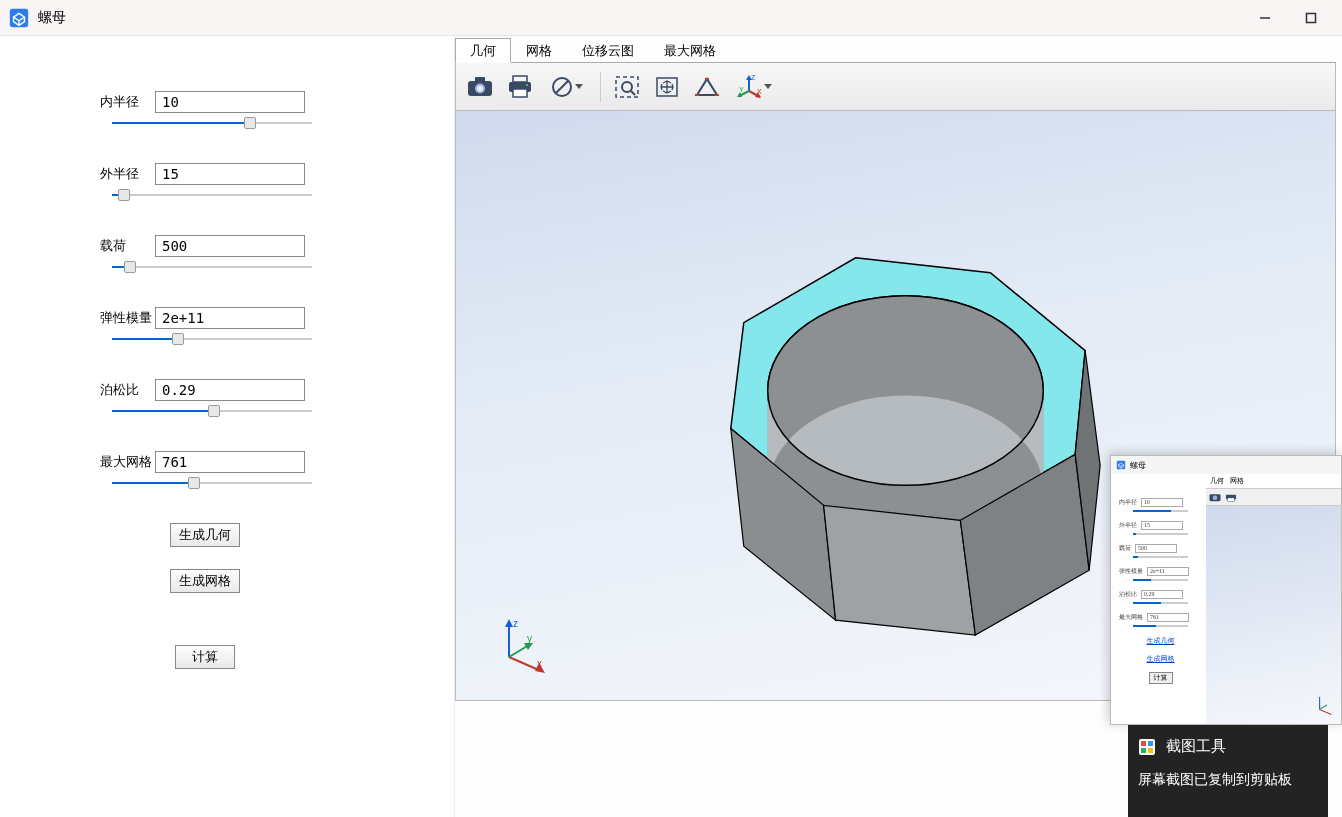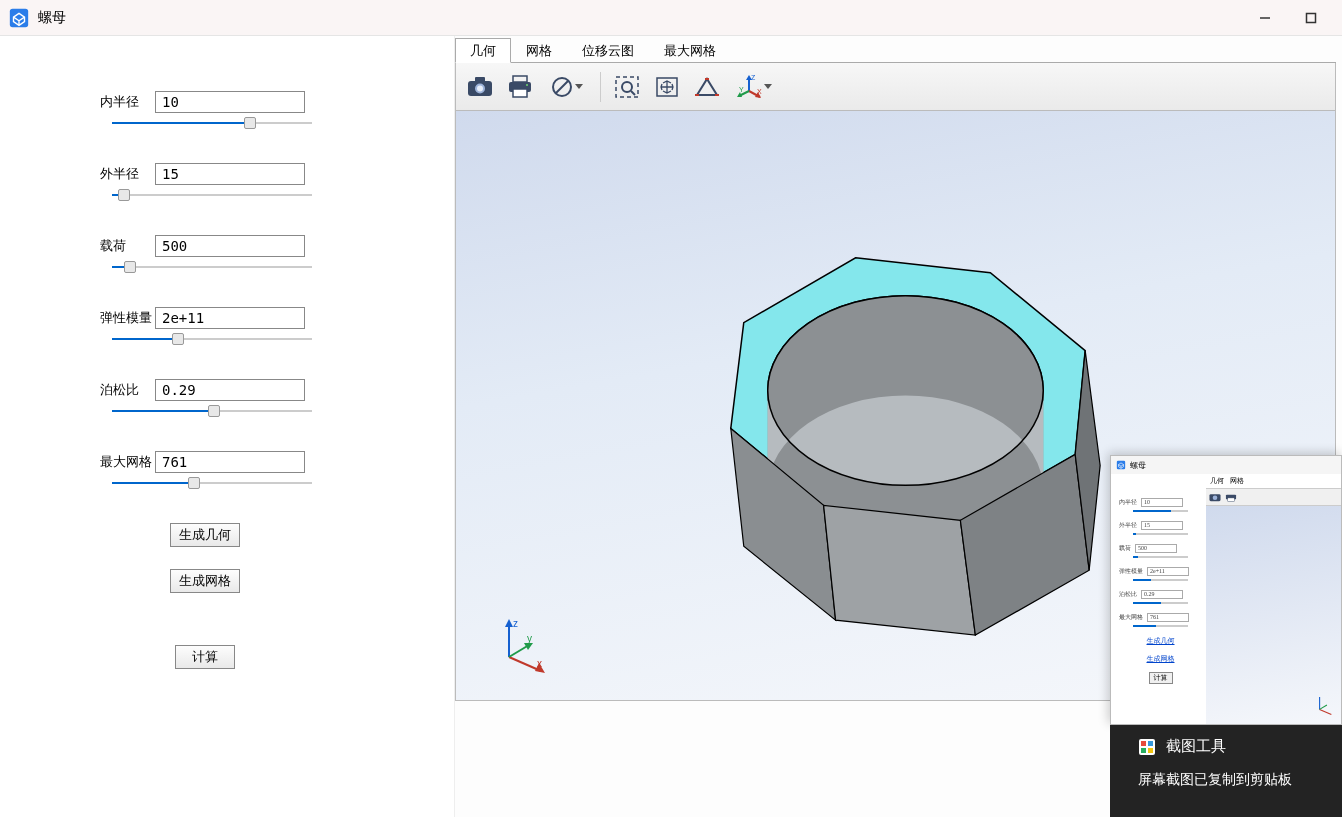--- a/index.html
+++ b/index.html
@@ -222,27 +222,27 @@
   .popup .mini-btns { display:flex; flex-direction:column; align-items:center; gap:8px; margin-top:6px;}
   .popup .mini-btns span { font-size:7px; color:#0044cc; text-decoration:underline;}
   .popup .mini-btns .mcalc { border:1px solid #888; padding:0 4px; background:#f0f0f0; text-decoration:none; color:#000;}
   .popup .mini-tabs { font-size:7px; display:flex; gap:6px; padding:2px 4px; border-bottom:1px solid #ccc;}
   .popup .mini-toolbar { display:flex; gap:4px; padding:2px 3px; background:#f0f0f0; border-bottom:1px solid #ccc;}
   .popup .mini-tb-ico { width:12px; height:12px; }
   .popup .mini-view { flex:1; background:linear-gradient(170deg,#d0daed,#f5f7fb); position:relative;}
   .popup .mini-triad { position:absolute; right:6px; bottom:8px; width:22px; height:22px;}
   .toast {
     position: absolute;
-    right: 0;
+    right: 14px;
     bottom: 0;
-    width: 232px;
+    width: 200px;
     height: 92px;
     background: #232323;
     color: #fff;
-    padding: 12px 28px;
+    padding: 12px 10px;
     font-size: 13px;
   }
   .toast-head {
     display:flex; align-items:center; gap:10px;
     font-size: 15px;
     margin-bottom: 14px;
   }
   .toast-msg { font-size: 14px; line-height: 1.4;}
 </style>
 </head>

